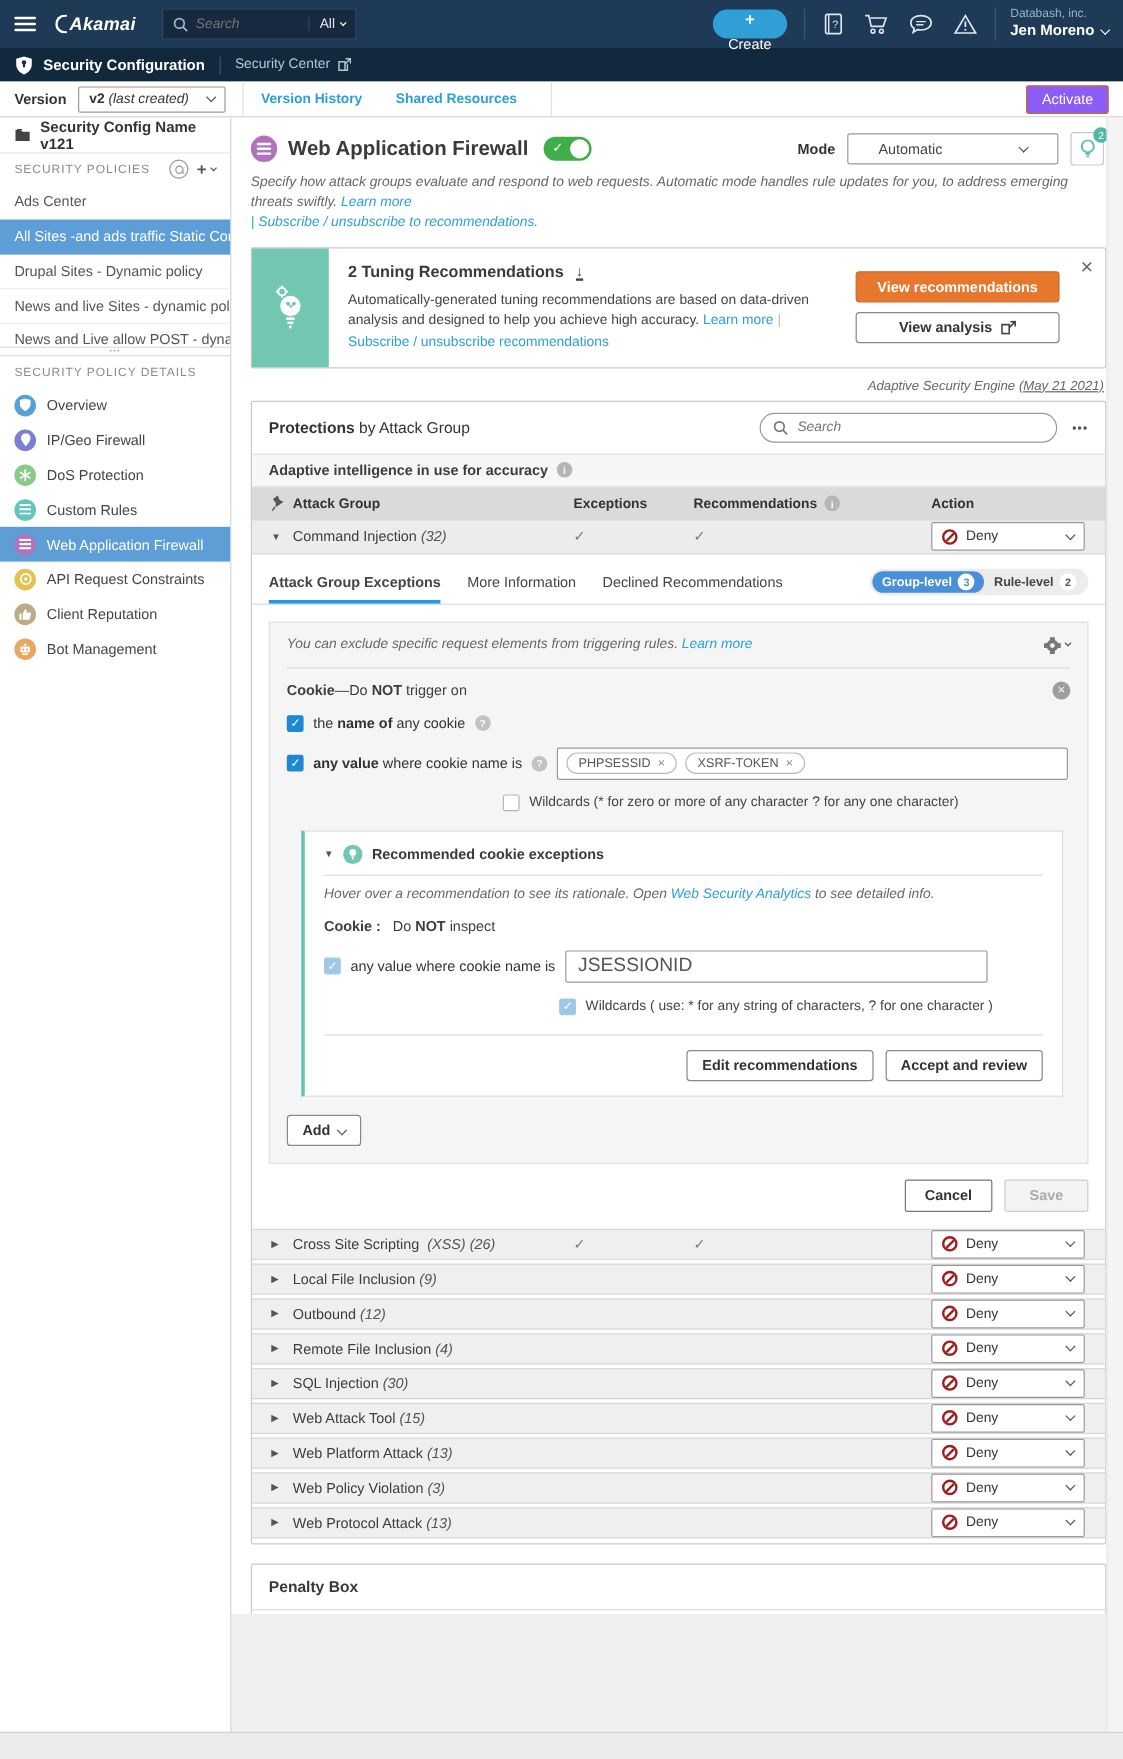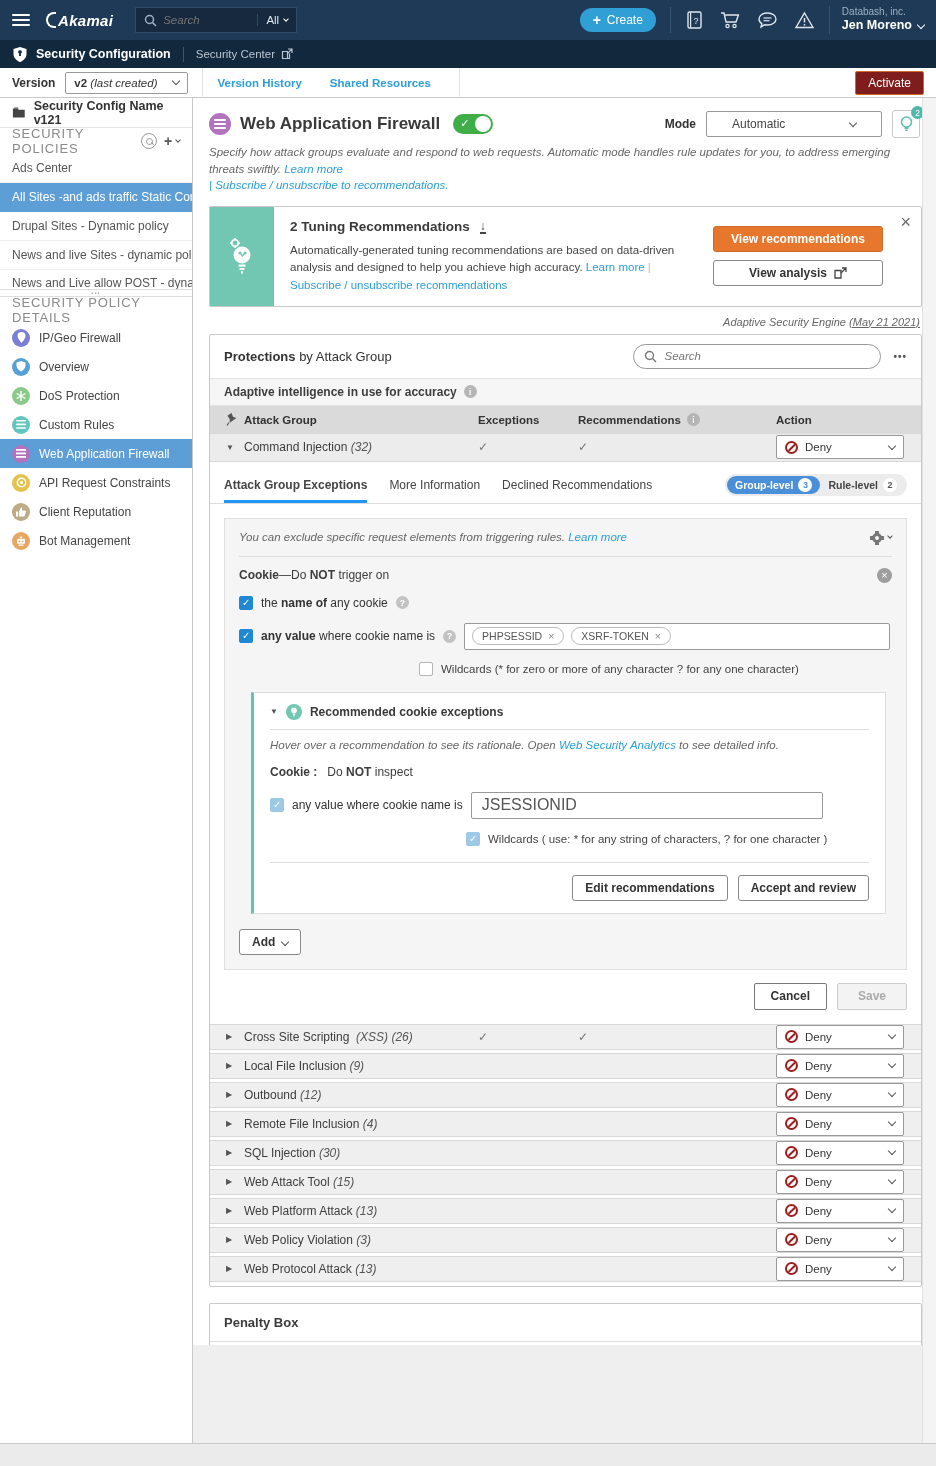--- a/index.html
+++ b/index.html
@@ -12,21 +12,21 @@
   
   .topnav { height:40px; background:#1f3a56; display:flex; align-items:center; padding:0 12px; color:#fff; }
   .burger { width:18px; display:flex; flex-direction:column; gap:3px; cursor:pointer; }
   .burger i { height:2px; background:#fff; border-radius:1px; }
   .logo { display:flex; align-items:center; margin-left:16px; font-weight:bold; font-style:italic; font-size:15px; letter-spacing:.3px; }
   .logo .swoosh { width:10px; height:16px; border:2px solid #fff; border-right:none; border-radius:8px 0 0 8px; margin-right:2px; }
   .searchbox { margin-left:22px; height:26px; width:162px; background:#16293e; border:1px solid #2d4a68; display:flex; align-items:center; padding:0 8px; gap:6px; }
   .searchbox input { flex:1; min-width:0; background:transparent; border:none; outline:none; color:#c7d2dd; font-style:italic; font-size:11.5px; font-family:inherit; }
   .scope { display:flex; align-items:center; gap:5px; border-left:1px solid #2d4a68; padding-left:8px; font-size:11.5px; color:#dfe7ee; cursor:pointer; }
   .spacer { flex:1; }
-  .create-btn { background:#2f9fd6; border:none; color:#fff; height:24px; border-radius:13px; padding:0 13px; display:flex; align-items:center; gap:6px; font-size:12px; font-family:inherit; cursor:pointer; }
+  .create-btn { background:#2f9fd6; border:none; color:#fff; height:24px; border-radius:13px; padding:0 13px; display:flex; align-items:center; gap:6px; font-size:12px; font-family:inherit; cursor:pointer;flex-direction:column; }
   .plus::before { content:"+"; font-size:14px; font-weight:bold; }
   .nav-sep { width:1px; height:26px; background:#3a5574; margin:0 14px; }
   .navicons { display:flex; align-items:center; gap:16px; }
   .navicons svg { display:block; cursor:pointer; }
   .userblock { margin-left:14px; border-left:1px solid #3a5574; padding-left:12px; line-height:1.25; cursor:pointer; }
   .org { font-size:10px; color:#9db1c6; }
   .uname { font-size:12.5px; font-weight:bold; display:flex; align-items:center; gap:6px; }
   .caret { width:6px; height:6px; border-right:1.5px solid #555; border-bottom:1.5px solid #555; transform:rotate(45deg); display:inline-block; margin-top:-3px; flex-shrink:0; }
   .caret.w { border-color:#fff; } .caret.sm { width:4px; height:4px; }
 
@@ -36,33 +36,33 @@
   .appbar-sep { width:1px; height:15px; background:#3a5574; margin:0 12px; }
   .appbar-link { display:flex; align-items:center; gap:6px; color:#b9c6d2; font-size:11.5px; cursor:pointer; }
 
   
   .versionbar { height:30px; background:#fff; border-bottom:1px solid #c9c9c9; display:flex; align-items:center; padding:0 12px; }
   .vlabel { font-weight:bold; margin-right:10px; }
   .vselect { border:1px solid #999; border-radius:2px; height:22px; display:flex; align-items:center; gap:16px; padding:0 8px; font-size:11.5px; cursor:pointer; }
   .vsep { width:1px; height:30px; background:#e2e2e2; margin:0 14px; }
   .vlink { color:#2b9fd8; font-weight:bold; font-size:11.5px; cursor:pointer; }
   .vlink + .vlink { margin-left:28px; }
-  .activate { margin-left:auto; background:#7f1d1d; border:1px solid #d06a28; color:#fff; height:24px; padding:0 12px; border-radius:2px; font-family:inherit; font-size:12px; cursor:pointer; }
+  .activate { margin-left:auto; background:#8b5cf6; border:1px solid #d06a28; color:#fff; height:24px; padding:0 12px; border-radius:2px; font-family:inherit; font-size:12px; cursor:pointer; }
 
   
   .main { display:flex; height:1345px; }
   .sidebar { width:193px; flex-shrink:0; background:#fff; border-right:1px solid #c9c9c9; overflow:hidden; }
   .content-col { flex:1; position:relative; background:#efefef; }
   .scroll-track { position:absolute; top:0; right:0; width:14px; height:100%; background:#f4f4f4; border-left:1px solid #e2e2e2; }
   .content { position:relative; margin-right:14px; background:#fff; padding:12px 0 0 16px; height:1247px; overflow:hidden; }
   .footer { height:23px; background:#ebebeb; border-top:1px solid #c9c9c9; }
 
   
   .cfg-row { height:30px; display:flex; align-items:center; gap:8px; padding:0 12px; font-weight:bold; font-size:12.5px; border-bottom:1px solid #e5e5e5; }
-  .sec-head { height:26px; display:flex; align-items:center; padding:0 12px; color:#8a8a8a; font-size:13px; letter-spacing:.8px; }
+  .sec-head { height:26px; display:flex; align-items:center; padding:0 12px; color:#8a8a8a; font-size:10px; letter-spacing:.8px; }
   .sec-tools { margin-left:auto; display:flex; align-items:center; gap:7px; }
   .c-search { width:16px; height:16px; border:1px solid #999; border-radius:50%; position:relative; cursor:pointer; }
   .c-search::before { content:""; position:absolute; left:4px; top:4px; width:5px; height:5px; border:1px solid #999; border-radius:50%; }
   .c-search::after { content:""; position:absolute; left:9px; top:9px; width:3px; height:1px; background:#999; transform:rotate(45deg); }
   .addp { display:flex; align-items:center; gap:3px; color:#555; cursor:pointer; }
   .addp::before { content:"+"; font-size:14px; font-weight:bold; }
   .pol-item { height:29px; display:flex; align-items:center; padding:0 12px; color:#555; border-bottom:1px solid #f0f0f0; white-space:nowrap; overflow:hidden; text-overflow:ellipsis; cursor:pointer; }
   .pol-item.sel { background:#5e9ed6; color:#fff; border-bottom-color:#5e9ed6; }
   .pol-item.cut { height:19px; align-items:flex-start; padding-top:6px; border-bottom:none; }
   .handle { height:8px; border-top:1px solid #ddd; border-bottom:1px solid #ddd; display:flex; align-items:center; justify-content:center; color:#aaa; cursor:row-resize; }
@@ -304,34 +304,34 @@
     <div class="pol-item sel">All Sites -and ads traffic Static Content...</div>
     <div class="pol-item">Drupal Sites - Dynamic policy</div>
     <div class="pol-item">News and live Sites - dynamic policy</div>
     <div class="pol-item cut">News and Live allow POST - dynamic</div>
     <div class="handle"></div>
     <div class="sec-head">
         <span>SECURITY POLICY DETAILS</span>
       </div>
 
     <div class="det-item">
+      <span class="dicon" style="background:#56a0d8">
+          <svg width="10" height="11" viewBox="0 0 10 11">
+            <path d="M5 0l4.5 1.4v3.2C9.5 7.4 6.7 9.8 5 10.5 3.3 9.8.5 7.4.5 4.6V1.4z" fill="#fff"></path>
+          </svg>
+        </span>
+      <span>Overview</span>
+    </div>
+    <div class="det-item">
       <span class="dicon" style="background:#7b7fd4">
           <svg width="9" height="11" viewBox="0 0 9 11">
             <path d="M4.5 0A4 4 0 0 1 8.5 4C8.5 6.6 4.5 11 4.5 11S.5 6.6.5 4A4 4 0 0 1 4.5 0z" fill="#fff"></path>
           </svg>
         </span>
       <span>IP/Geo Firewall</span>
-    </div>
-    <div class="det-item">
-      <span class="dicon" style="background:#56a0d8">
-          <svg width="10" height="11" viewBox="0 0 10 11">
-            <path d="M5 0l4.5 1.4v3.2C9.5 7.4 6.7 9.8 5 10.5 3.3 9.8.5 7.4.5 4.6V1.4z" fill="#fff"></path>
-          </svg>
-        </span>
-      <span>Overview</span>
     </div>
     <div class="det-item">
       <span class="dicon" style="background:#8bc98b">
           <svg width="10" height="10" viewBox="0 0 10 10">
             <g fill="#fff">
               <rect x="4.3" y="0" width="1.4" height="10"></rect>
               <rect x="4.3" y="0" width="1.4" height="10" transform="rotate(60 5 5)"></rect>
               <rect x="4.3" y="0" width="1.4" height="10" transform="rotate(120 5 5)"></rect>
             </g>
           </svg>

